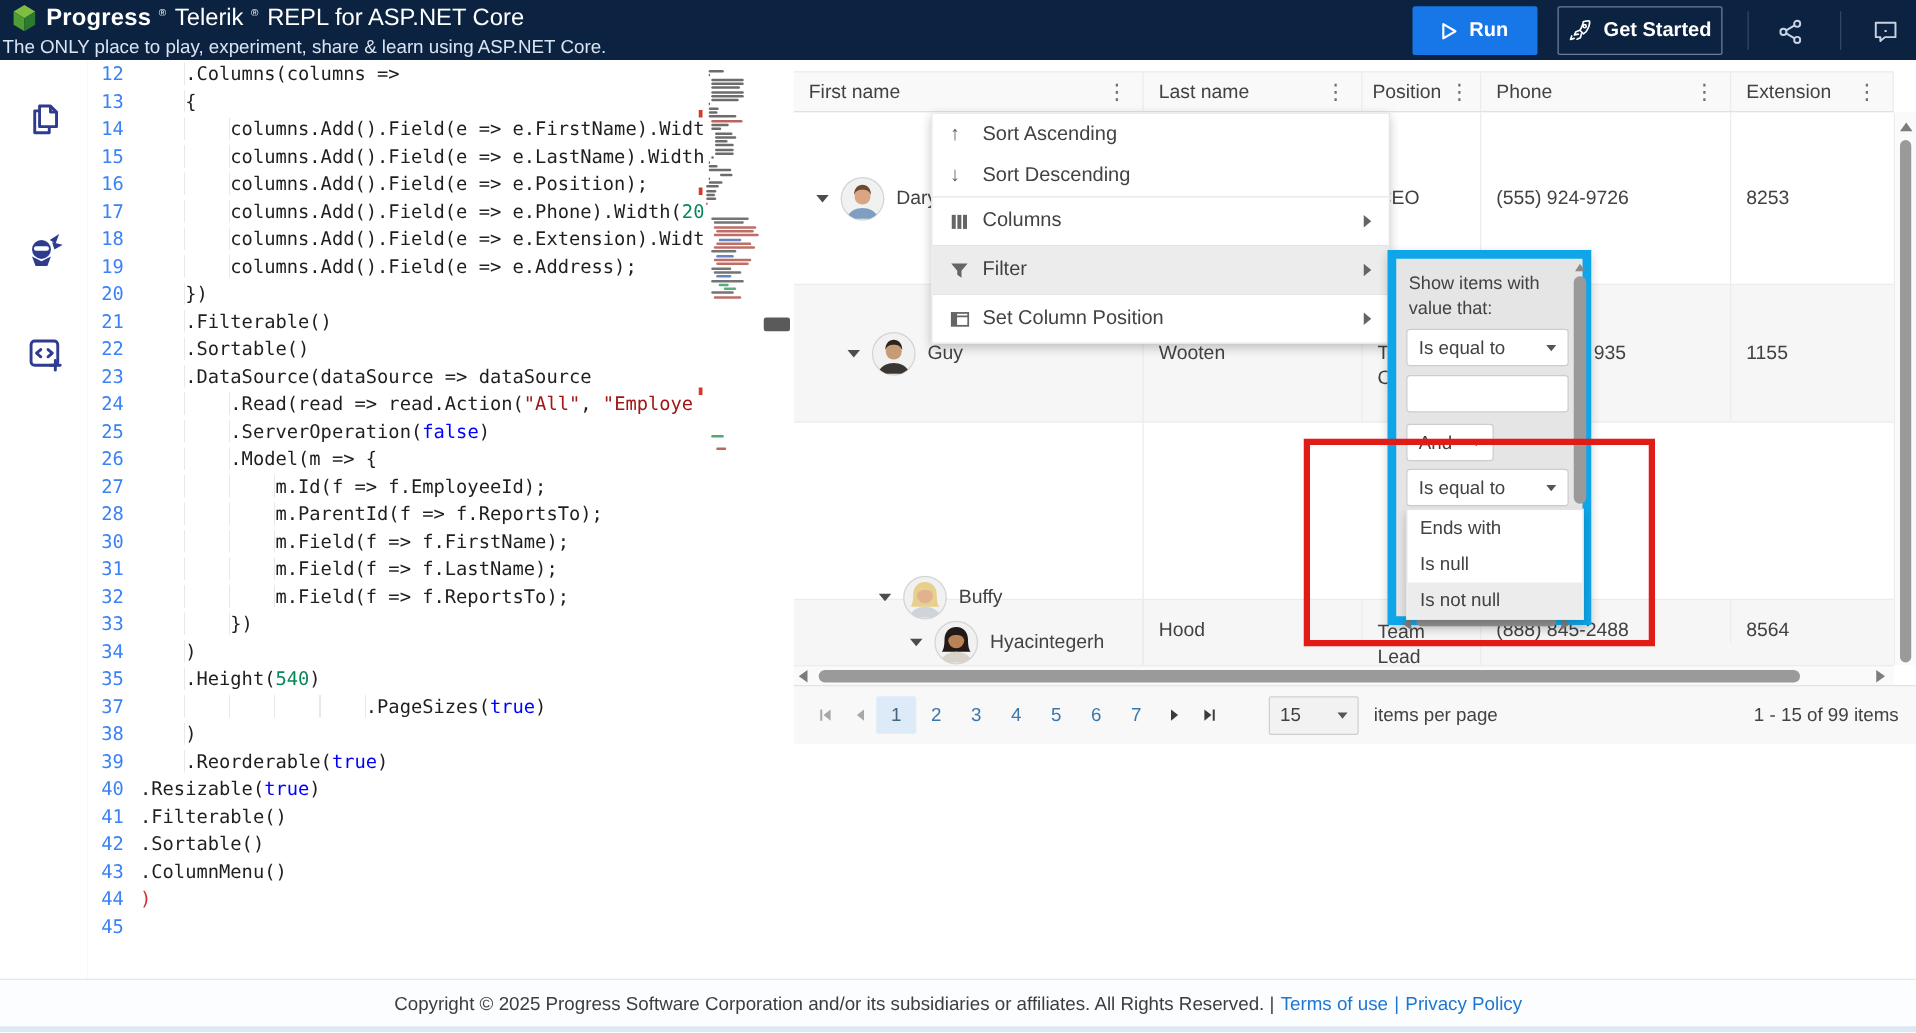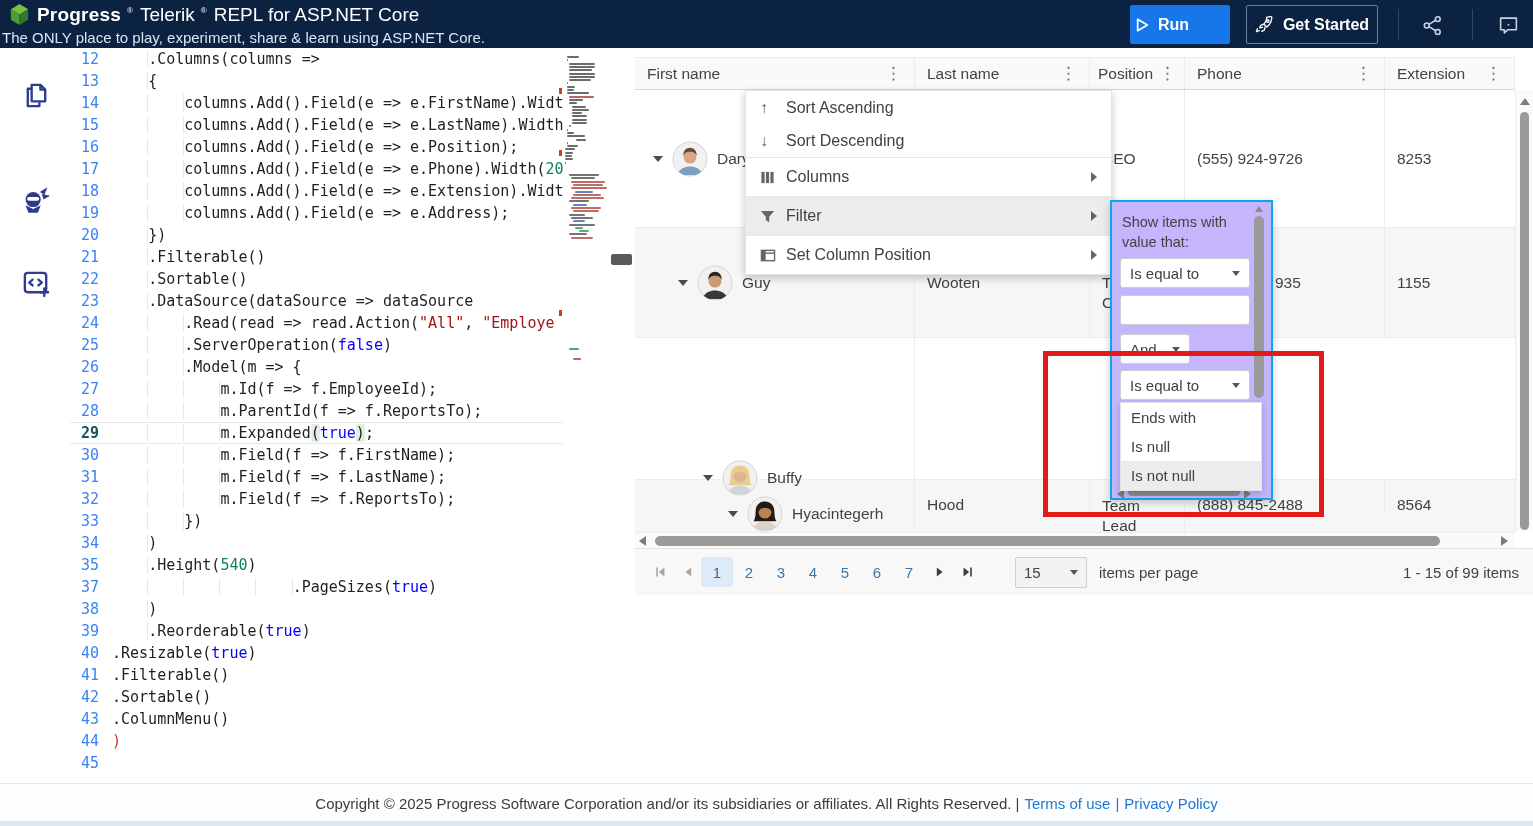--- a/index.html
+++ b/index.html
@@ -6,21 +6,21 @@
   .app{position:relative;width:1533px;height:826px;overflow:hidden;background:#fff;
        font-family:"Liberation Sans",sans-serif;color:#424242;}
   
   .topbar{position:absolute;left:0;top:0;width:1533px;height:48px;background:#0b2240;color:#fff;}
   .brandrow{position:absolute;left:8px;top:3px;display:flex;align-items:center;gap:6px;font-size:19px;}
   .brand{font-weight:bold;letter-spacing:.2px;}
   .reg{font-size:8px;vertical-align:top;position:relative;top:-4px;margin:0 1px 0 0;}
   .subtitle{position:absolute;left:2px;top:29px;font-size:15px;color:#dbe4f2;}
   .runbtn{position:absolute;left:1130px;top:5px;width:100px;height:39px;background:#1777e8;border:none;
           border-radius:2px;color:#fff;font-size:16px;font-weight:bold;display:flex;align-items:center;
-          gap:9px;cursor:pointer;}
+          justify-content:center;gap:9px;cursor:pointer;}
   .gsbtn{position:absolute;left:1246px;top:5px;width:132px;height:39px;background:transparent;
          border:1px solid #6c7f9e;border-radius:2px;color:#fff;font-size:16px;font-weight:bold;
          display:flex;align-items:center;justify-content:center;gap:9px;cursor:pointer;}
   .tb-divider{position:absolute;top:9px;width:1px;height:31px;background:#31466b;}
   .tb-icon{position:absolute;top:13px;width:24px;height:24px;display:flex;align-items:center;justify-content:center;cursor:pointer;}
   
   .sidebar{position:absolute;left:0;top:48px;width:70px;height:778px;background:#fff;border-right:1px solid #e6e8ee;}
   .side-ic{position:absolute;left:19px;width:34px;height:34px;display:flex;align-items:center;justify-content:center;cursor:pointer;color:#2e3b8f;}
   
   .editor{position:absolute;left:70px;top:48px;width:493px;height:735px;overflow:hidden;
@@ -83,21 +83,21 @@
   .colmenu{position:absolute;left:745px;top:90px;width:365px;background:#fff;border:1px solid #e6e6e6;
            box-shadow:0 3px 8px rgba(0,0,0,.22);z-index:30;font-size:16px;color:#424242;}
   .cm-item{display:flex;align-items:center;padding:0 14px;cursor:pointer;}
   .cm-item.small{height:33px;} .cm-item.big{height:38px;border-top:1px solid #e6e6e6;}
   .cm-item.hl{background:#ececec;}
   .micon{width:26px;flex:0 0 26px;color:#656565;display:flex;align-items:center;}
   .mchar{font-size:16px;color:#656565;}
   .cm-lbl{flex:1;}
   .subarrow{width:0;height:0;border-top:5px solid transparent;border-bottom:5px solid transparent;border-left:6px solid #656565;}
   
-  .fpanel{position:absolute;left:1110px;top:200px;width:163px;height:300px;background:#c4b5fd;border:2px solid #0ea5e9;
+  .fpanel{position:absolute;left:1110px;top:200px;width:163px;height:300px;background:#e5e5e5;border:7px solid #0ea5e9;
           box-shadow:0 3px 8px rgba(0,0,0,.2);z-index:31;box-sizing:border-box;font-size:15px;}
   .ftitle{position:absolute;left:10px;top:10px;width:118px;line-height:20px;color:#424242;font-size:14.5px;}
   .fdd{position:absolute;left:8px;height:30px;border:1px solid #cdcdcd;border-radius:3px;background:#fff;
        display:flex;align-items:center;justify-content:space-between;padding:0 9px;box-sizing:border-box;cursor:pointer;}
   .finput{position:absolute;left:8px;width:130px;height:30px;border:1px solid #cdcdcd;border-radius:3px;
           box-sizing:border-box;font-size:15px;padding:0 8px;font-family:"Liberation Sans",sans-serif;}
   .flist{position:absolute;left:8px;top:200px;width:140px;background:#fff;border:1px solid #e3e3e3;
          box-shadow:0 3px 7px rgba(0,0,0,.2);z-index:33;}
   .fopt{height:29px;display:flex;align-items:center;padding:0 10px;cursor:pointer;color:#424242;}
   .fopt.sel{background:#ececec;}
@@ -209,21 +209,20 @@
       <div class="crow"><span class="lnum">19</span><span class="ctext"><span class="ind">        </span>columns.Add().Field(e =&gt; e.Address);</span></div>
       <div class="crow"><span class="lnum">20</span><span class="ctext"><span class="ind">    </span>})</span></div>
       <div class="crow"><span class="lnum">21</span><span class="ctext"><span class="ind">    </span>.Filterable()</span></div>
       <div class="crow"><span class="lnum">22</span><span class="ctext"><span class="ind">    </span>.Sortable()</span></div>
       <div class="crow"><span class="lnum">23</span><span class="ctext"><span class="ind">    </span>.DataSource(dataSource =&gt; dataSource</span></div>
       <div class="crow"><span class="lnum">24</span><span class="ctext"><span class="ind">        </span>.Read(read =&gt; read.Action(<span class="tok-str">"All"</span>, <span class="tok-str">"Employe</span></span></div>
       <div class="crow"><span class="lnum">25</span><span class="ctext"><span class="ind">        </span>.ServerOperation(<span class="tok-kw">false</span>)</span></div>
       <div class="crow"><span class="lnum">26</span><span class="ctext"><span class="ind">        </span>.Model(m =&gt; {</span></div>
       <div class="crow"><span class="lnum">27</span><span class="ctext"><span class="ind">            </span>m.Id(f =&gt; f.EmployeeId);</span></div>
       <div class="crow"><span class="lnum">28</span><span class="ctext"><span class="ind">            </span>m.ParentId(f =&gt; f.ReportsTo);</span></div>
-      <div class="crow current"><span class="lnum">29</span><span class="ctext"><span class="ind">            </span>m.Expanded<span class="bm">(</span><span class="tok-kw">true</span><span class="bm">)</span>;</span></div>
       <div class="crow"><span class="lnum">30</span><span class="ctext"><span class="ind">            </span>m.Field(f =&gt; f.FirstName);</span></div>
       <div class="crow"><span class="lnum">31</span><span class="ctext"><span class="ind">            </span>m.Field(f =&gt; f.LastName);</span></div>
       <div class="crow"><span class="lnum">32</span><span class="ctext"><span class="ind">            </span>m.Field(f =&gt; f.ReportsTo);</span></div>
       <div class="crow"><span class="lnum">33</span><span class="ctext"><span class="ind">        </span>})</span></div>
       <div class="crow"><span class="lnum">34</span><span class="ctext"><span class="ind">    </span>)</span></div>
       <div class="crow"><span class="lnum">35</span><span class="ctext"><span class="ind">    </span>.Height(<span class="tok-num">540</span>)</span></div>
       <div class="crow"><span class="lnum">37</span><span class="ctext"><span class="ind">                    </span>.PageSizes(<span class="tok-kw">true</span>)</span></div>
       <div class="crow"><span class="lnum">38</span><span class="ctext"><span class="ind">    </span>)</span></div>
       <div class="crow"><span class="lnum">39</span><span class="ctext"><span class="ind">    </span>.Reorderable(<span class="tok-kw">true</span>)</span></div>
       <div class="crow"><span class="lnum">40</span><span class="ctext">.Resizable(<span class="tok-kw">true</span>)</span></div>

